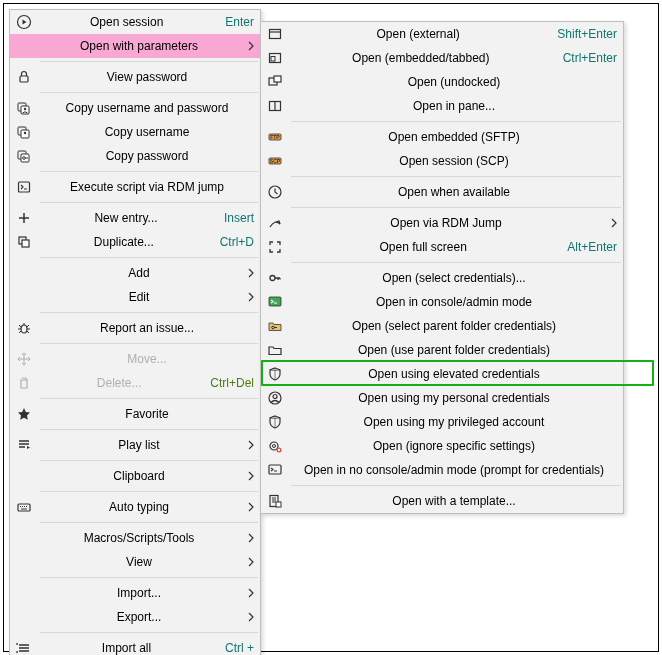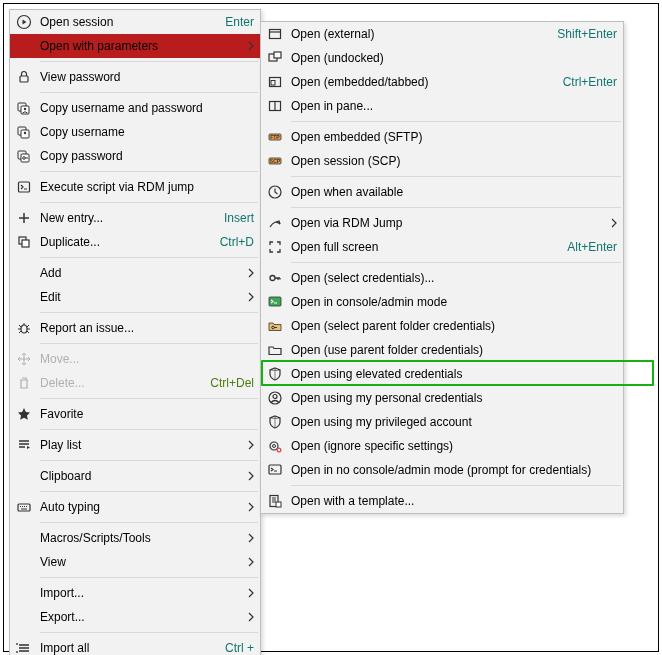--- a/index.html
+++ b/index.html
@@ -38,39 +38,40 @@
   }
   .item {
     display: flex;
     align-items: center;
     height: 24px;
     padding: 0 6px 0 4px;
     position: relative;
     white-space: nowrap;
   }
   .item.hover {
-    background: #b91c1c;
+    background: #f9a8d4;
   }
   .item.disabled {
     color: #b0b0b0;
   }
   .icon {
     width: 20px;
     height: 20px;
     display: flex;
     align-items: center;
     justify-content: center;
     margin-right: 6px;
     flex-shrink: 0;
   }
   .icon svg { width: 16px; height: 16px; }
   .label {
     flex: 1;
     overflow: hidden;
     text-overflow: ellipsis;
+    text-align: center;
   }
   .shortcut {
     margin-left: 12px;
     color: #0f766e;
   }
   .item.disabled .shortcut { color: #4d7c0f; }
   .arrow {
     margin-left: 8px;
     width: 8px;
     display: flex;
@@ -340,35 +341,35 @@
             <rect x="2.5" y="3.5" width="11" height="9" fill="none" stroke="#333" stroke-width="1.2"></rect>
             <path d="M2.5 6 H13.5" stroke="#333" stroke-width="1.2"></path>
           </svg>
         </span>
         <span class="label">Open (external)</span>
         <span class="shortcut">Shift+Enter</span>
       </div>
       <div class="item">
         <span class="icon">
           <svg viewBox="0 0 16 16">
+            <rect x="2.5" y="3.5" width="11" height="9" fill="none" stroke="#333" stroke-width="1.2"></rect>
+            <rect x="4" y="6.5" width="4" height="4.5" fill="none" stroke="#333" stroke-width="1"></rect>
+          </svg>
+        </span>
+        <span class="label">Open (embedded/tabbed)</span>
+        <span class="shortcut">Ctrl+Enter</span>
+      </div>
+      <div class="item">
+        <span class="icon">
+          <svg viewBox="0 0 16 16">
             <rect x="2" y="4" width="8" height="7" fill="none" stroke="#333" stroke-width="1.2"></rect>
             <rect x="7" y="2" width="7" height="6" fill="#fff" stroke="#333" stroke-width="1.2"></rect>
           </svg>
         </span>
         <span class="label">Open (undocked)</span>
-      </div>
-      <div class="item">
-        <span class="icon">
-          <svg viewBox="0 0 16 16">
-            <rect x="2.5" y="3.5" width="11" height="9" fill="none" stroke="#333" stroke-width="1.2"></rect>
-            <rect x="4" y="6.5" width="4" height="4.5" fill="none" stroke="#333" stroke-width="1"></rect>
-          </svg>
-        </span>
-        <span class="label">Open (embedded/tabbed)</span>
-        <span class="shortcut">Ctrl+Enter</span>
       </div>
       <div class="item">
         <span class="icon">
           <svg viewBox="0 0 16 16">
             <rect x="2.5" y="3.5" width="11" height="9" fill="none" stroke="#333" stroke-width="1.2"></rect>
             <path d="M8 3.5 V12.5" stroke="#333" stroke-width="1.2"></path>
           </svg>
         </span>
         <span class="label">Open in pane...</span>
       </div>

